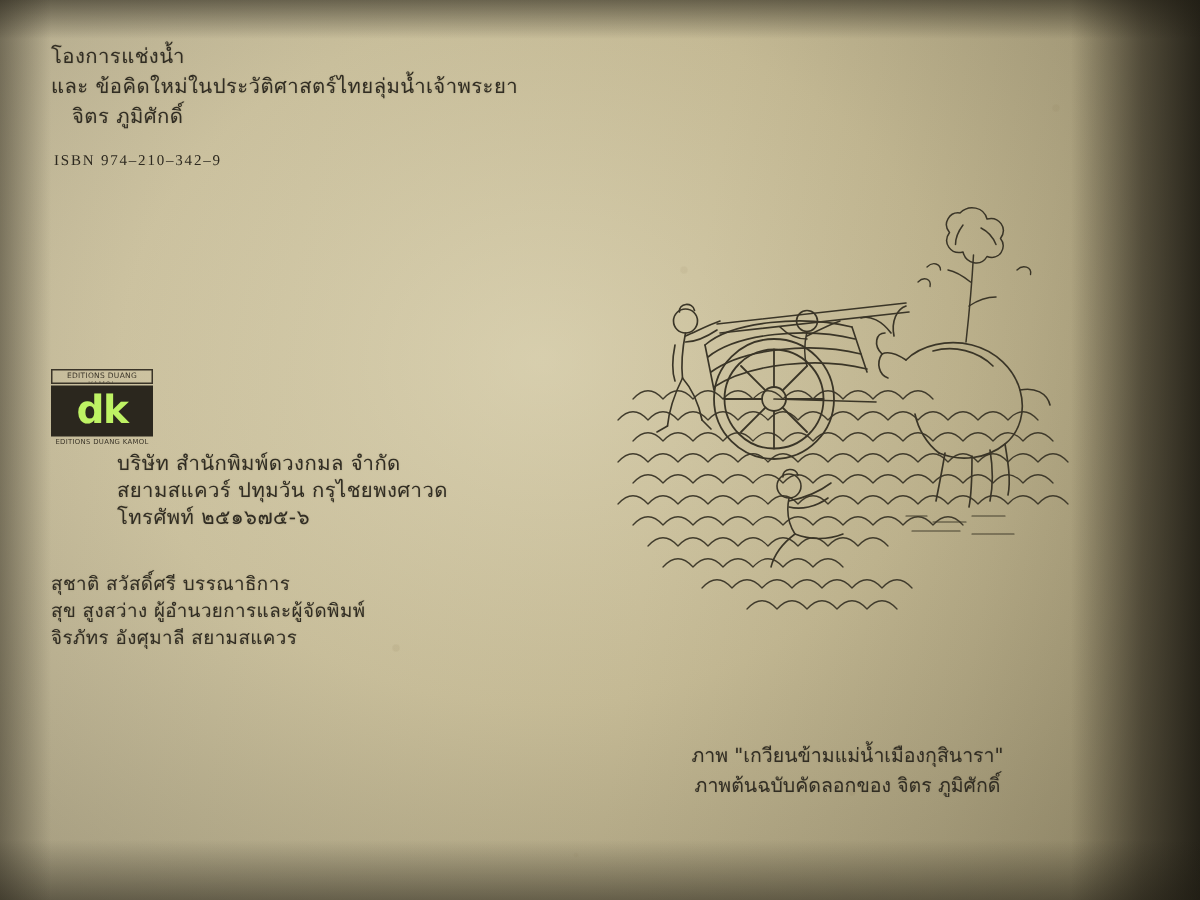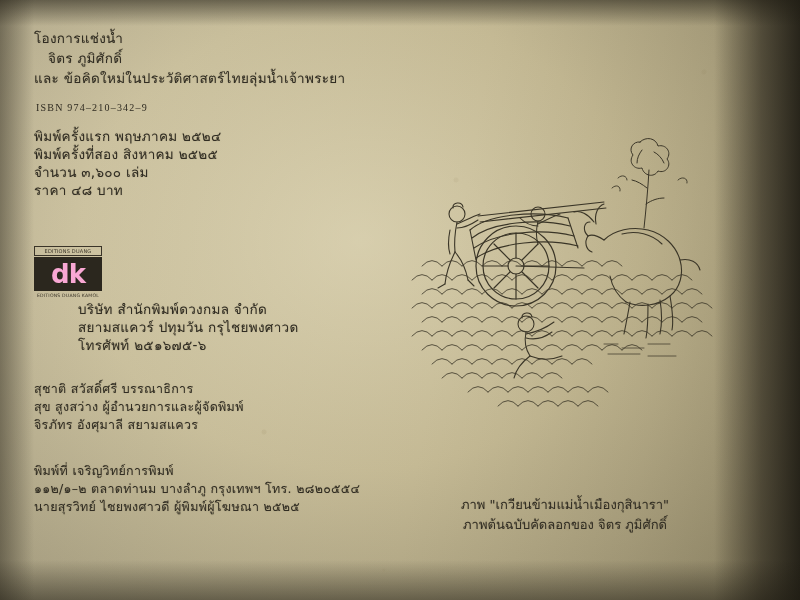--- a/index.html
+++ b/index.html
@@ -106,21 +106,21 @@
     border: 1px solid #3a3428;
     padding: 1px 0 0;
     line-height: 6px;
     height: 7px;
     overflow: hidden;
   }
   .logo-mark {
     margin-top: 1px;
     height: 34px;
     background: #2b271e;
-    color: #f9a8d4;
+    color: #bef264;
     font-family: "DejaVu Sans", sans-serif;
     font-weight: bold;
     font-size: 26px;
     line-height: 34px;
     text-align: center;
     letter-spacing: -1px;
   }
   .logo-foot {
     font-size: 4.6px;
     letter-spacing: 0.2px;
@@ -156,34 +156,28 @@
 <body>
 
 <div id="page">
 
   <div class="speckle"></div>
 
   <div class="textcol">
 
     <div class="block">
       <div class="line">โองการแช่งน้ำ</div>
+      <div class="line">และ  ข้อคิดใหม่ในประวัติศาสตร์ไทยลุ่มน้ำเจ้าพระยา</div>
       <div class="line indent">จิตร ภูมิศักดิ์</div>
-      <div class="line">และ  ข้อคิดใหม่ในประวัติศาสตร์ไทยลุ่มน้ำเจ้าพระยา</div>
     </div>
 
     <div class="block">
       <div class="isbn">ISBN  974–210–342–9</div>
     </div>
 
-    <div class="block">
-      <div class="line tight">พิมพ์ครั้งแรก พฤษภาคม ๒๕๒๔</div>
-      <div class="line tight">พิมพ์ครั้งที่สอง สิงหาคม ๒๕๒๕</div>
-      <div class="line tight">จำนวน ๓,๖๐๐ เล่ม</div>
-      <div class="line tight">ราคา ๔๘ บาท</div>
-    </div>
 
   </div>
 
   <div class="logo">
     <div class="logo-cap">EDITIONS DUANG KAMOL</div>
     <div class="logo-mark">dk</div>
     <div class="logo-foot">EDITIONS DUANG KAMOL</div>
   </div>
 
   <div class="textcol" style="top:300px;margin-left:44px;">
@@ -191,25 +185,20 @@
     <div class="line tight">สยามสแควร์ ปทุมวัน กรุไชยพงศาวด</div>
     <div class="line tight">โทรศัพท์ ๒๕๑๖๗๕-๖</div>
   </div>
 
   <div class="textcol" style="top:380px;">
     <div class="line tight sm">สุชาติ  สวัสดิ์ศรี  บรรณาธิการ</div>
     <div class="line tight sm">สุข  สูงสว่าง  ผู้อำนวยการและผู้จัดพิมพ์</div>
     <div class="line tight sm">จิรภัทร  อังศุมาลี  สยามสแควร</div>
   </div>
 
-  <div class="textcol" style="top:462px;">
-    <div class="line tight sm">พิมพ์ที่ เจริญวิทย์การพิมพ์</div>
-    <div class="line tight sm">๑๑๒/๑–๒ ตลาดท่านม บางลำภู กรุงเทพฯ โทร. ๒๘๒๐๕๕๔</div>
-    <div class="line tight sm">นายสุรวิทย์  ไชยพงศาวดี ผู้พิมพ์ผู้โฆษณา ๒๕๒๕</div>
-  </div>
 
   <div class="illus">
     <svg width="310" height="300" viewBox="0 0 310 300" fill="none" stroke="#3a3527" stroke-width="1.1" stroke-linecap="round" stroke-linejoin="round">
 
       <g stroke-width="1">
         <path d="M232 24 C238 18 248 20 250 28 C258 26 264 34 259 41 C264 47 258 56 250 53 C246 60 236 58 234 50 C226 52 220 44 225 37 C220 31 225 23 232 24 Z"></path>
         <path d="M241 52 C240 70 238 92 236 110"></path>
         <path d="M239 70 C234 66 229 63 224 62"></path>
         <path d="M238 86 C244 82 250 80 256 80"></path>
         <path d="M246 34 C250 36 254 40 256 45"></path>

